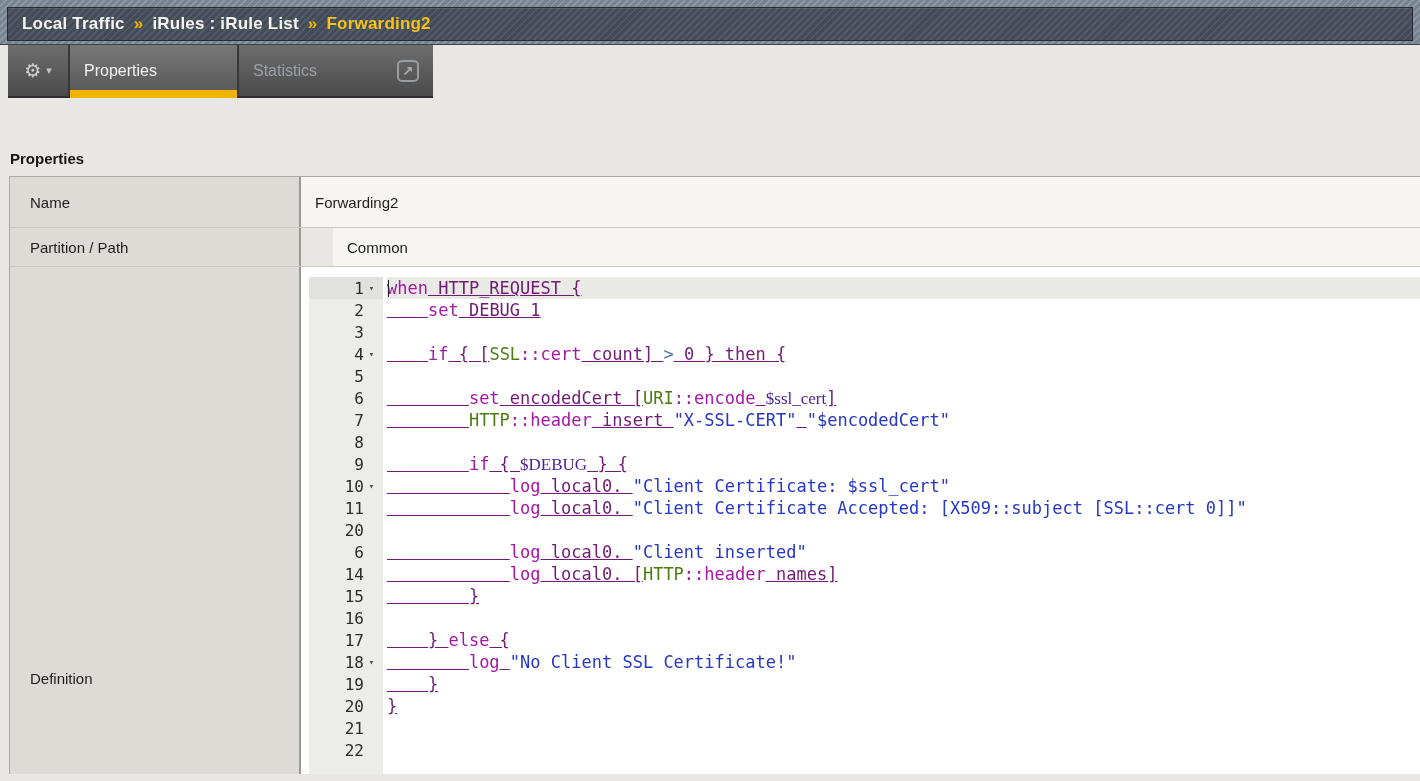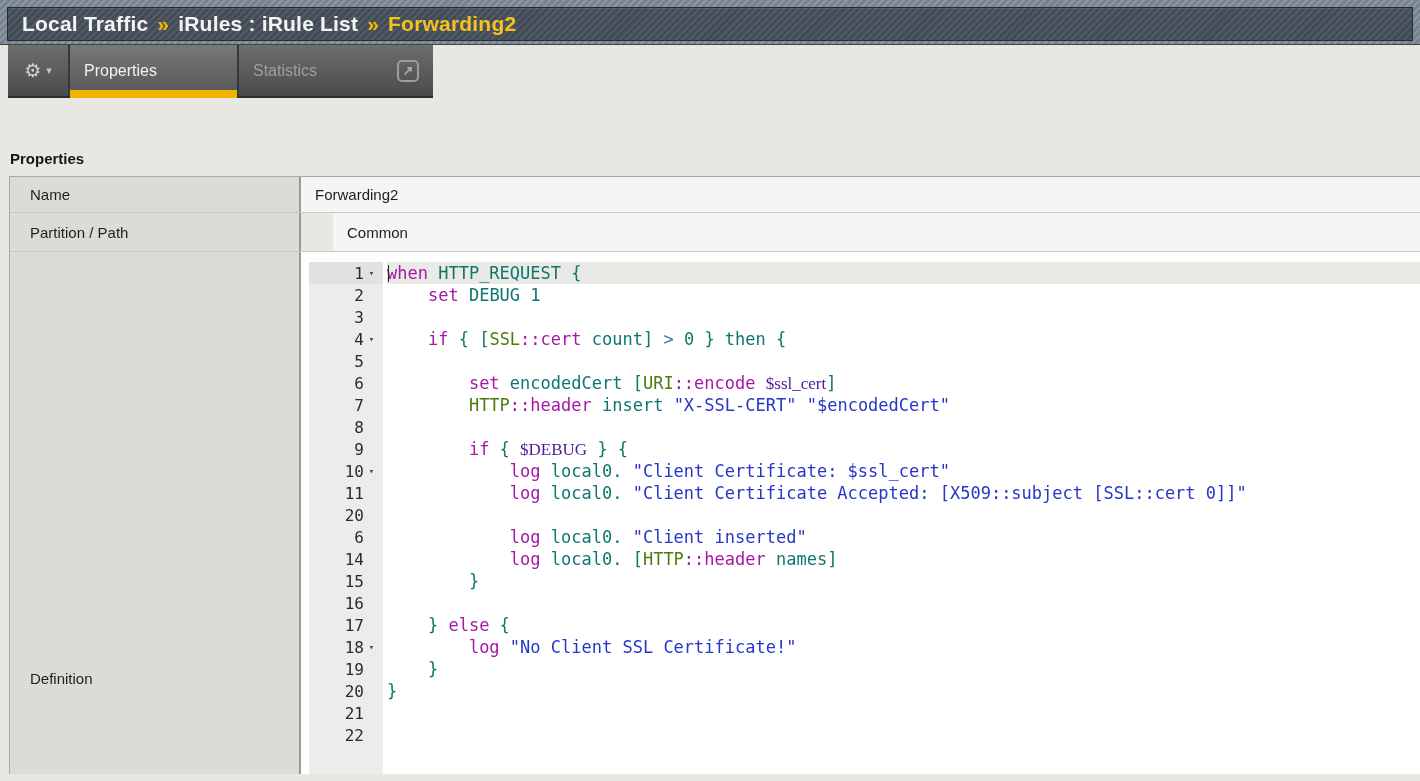--- a/index.html
+++ b/index.html
@@ -17,21 +17,21 @@
   .crumb-panel {
     position:absolute; left:7px; right:7px; top:7px; bottom:3px;
     background:
       repeating-linear-gradient(315deg, rgba(255,255,255,0.05) 0 2px, rgba(0,0,0,0.08) 2px 5px),
       #49525d;
     border:1px solid #262c33;
     display:flex; align-items:center;
     padding-left:14px;
     box-shadow: inset 0 1px 0 rgba(255,255,255,0.08);
   }
-  .crumb-panel span { font-size:21px; font-weight:bold; letter-spacing:0.2px; }
+  .crumb-panel span { font-size:17px; font-weight:bold; letter-spacing:0.2px; }
   .crumb-section, .crumb-sub { color:#f4f4f2; }
   .crumb-sep { color:#f2b705; margin:0 9px; }
   .crumb-current { color:#f7c21e; }
 
   
   .tabbar {
     display:flex; margin-left:8px; width:425px; height:53px;
     background:linear-gradient(#6e6e6e, #4a4a4a);
     border-bottom:2px solid #2e2e2e;
   }
@@ -111,21 +111,21 @@
   }
   .code-line.active { background:#e9e9e6; }
   .cursor {
     position:absolute; left:87px; top:13px; width:1px; height:17px; background:#222;
   }
   .tok-k { color:#a617a6; }
   .tok-n { color:#4d7c0f; }
   .tok-s { color:#2636c6; }
   .tok-v { color:#4c1d95;font-family:Liberation Serif, serif; }
   .tok-o { color:#4b71a8; }
-  .tok-p { color:#0f766e; }
+  .tok-p { color:#701a75;text-decoration:underline; }
 </style>
 </head>
 <body>
 
 <div class="band">
   <div class="crumb-panel">
     <span class="crumb-section">Local Traffic</span>
     <span class="crumb-sep">»</span>
     <span class="crumb-sub">iRules : iRule List</span>
     <span class="crumb-sep">»</span>
@@ -144,21 +144,21 @@
   </div>
   <div class="tab tab-statistics">
     <span>Statistics</span>
     <span class="ext-icon">↗</span>
   </div>
 </div>
 
 <div class="section-title">Properties</div>
 
 <div class="props-table">
-  <div class="prow" style="height:36px;">
+  <div class="prow" style="height:51px;">
     <div class="pcell-label">Name</div>
     <div class="pcell-value">Forwarding2</div>
   </div>
   <div class="prow" style="height:39px;gap:32px;">
     <div class="pcell-label">Partition / Path</div>
     <div class="pcell-value">Common</div>
   </div>
   <div class="prow prow-def">
     <div class="pcell-label">Definition</div>
     <div class="pcell-value">

